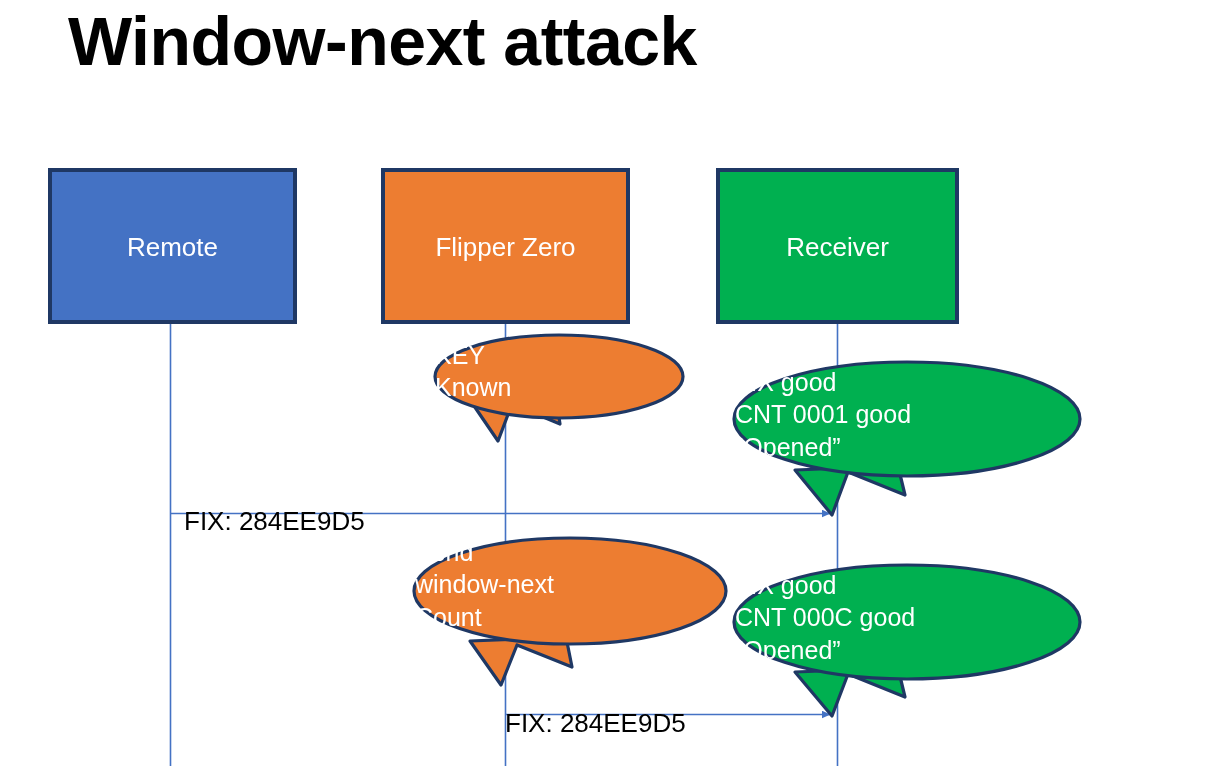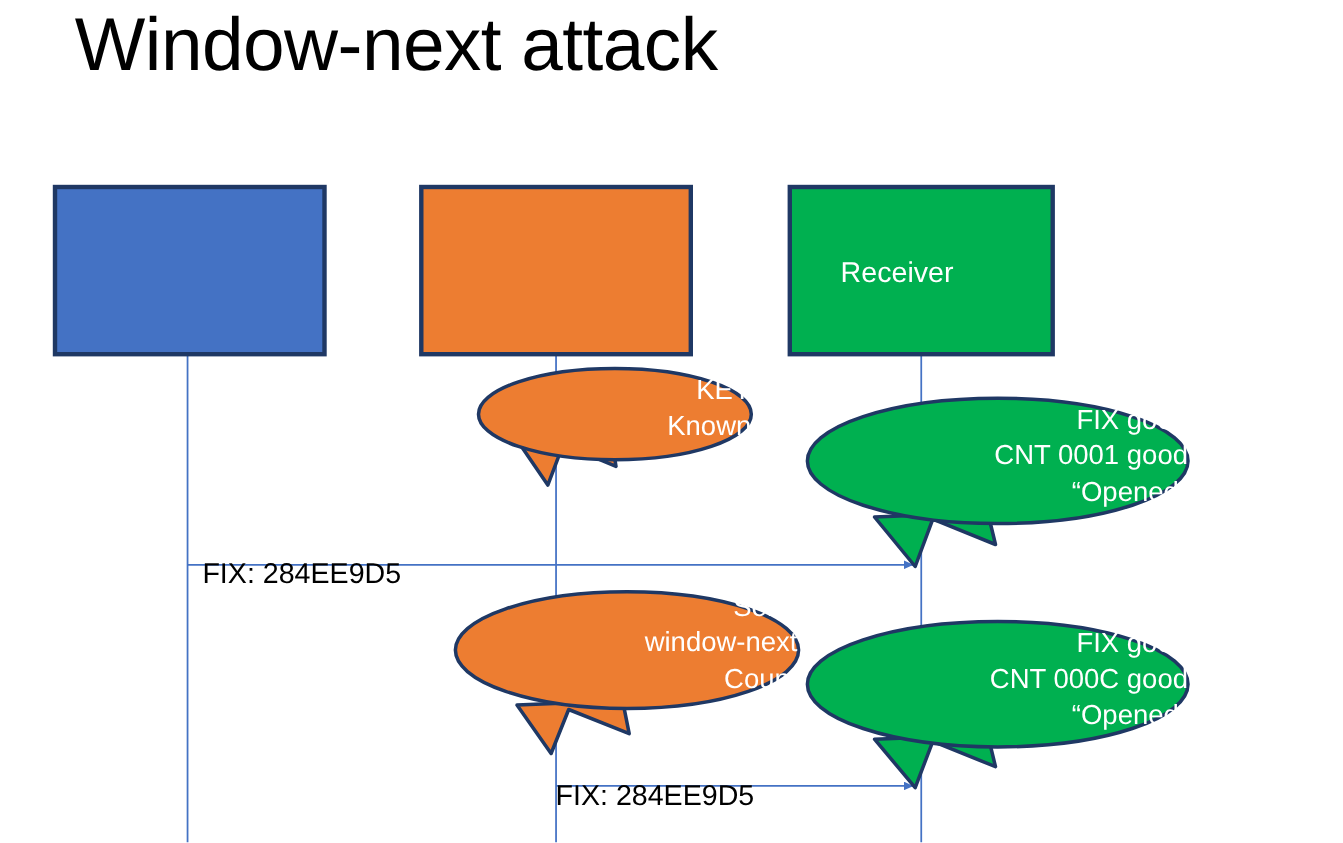--- a/index.html
+++ b/index.html
@@ -22,21 +22,21 @@
     height: 766px;
     background: #ffffff;
   }
 
   
   #slide-title {
     position: absolute;
     left: 68px;
     top: 2px;
     font-size: 68px;
-    font-weight: 400;
+    font-weight: 700;
     color: #000000;
     letter-spacing: -0.5px;
     white-space: nowrap;
     line-height: 1.15;
   }
 
   
   #diagram {
     position: absolute;
     left: 0; top: 0;
@@ -49,29 +49,29 @@
     position: absolute;
     color: #ffffff;
     font-size: 26px;
     font-weight: 400;
     text-align: center;
     white-space: nowrap;
     line-height: 1.2;
   }
   #actor-label-0 { left: 50px;  top: 232px; width: 245px; }
   #actor-label-1 { left: 383px; top: 232px; width: 245px; }
-  #actor-label-2 { left: 696px; top: 232px; width: 239px; }
+  #actor-label-2 { left: 718px; top: 232px; width: 239px; }
 
   
   .bubble-text {
     position: absolute;
     color: #ffffff;
     font-size: 25px;
     font-weight: 400;
-    text-align: right;
+    text-align: left;
     line-height: 1.29;
     white-space: pre-line;
   }
   #bubble-text-0 { left: 435px; top: 339px; width: 248px; }
   #bubble-text-1 { left: 735px; top: 366px; width: 345px; }
   #bubble-text-2 { left: 415px; top: 536px; width: 310px; }
   #bubble-text-3 { left: 735px; top: 569px; width: 345px; }
 
   
   .msg-label {
@@ -121,20 +121,22 @@
     <path d="M 795,470 L 832,515 L 848,472 L 905,495 L 898,466 Z" fill="#00B050" stroke="#1F3864" stroke-width="3.2" stroke-linejoin="round"></path>
     <ellipse cx="907" cy="419" rx="173" ry="57" fill="#00B050" stroke="#1F3864" stroke-width="3.2"></ellipse>
 
     <path d="M 470,641 L 501,685 L 517,645 L 572,667 L 566,637 Z" fill="#ED7D31" stroke="#1F3864" stroke-width="3.2" stroke-linejoin="round"></path>
     <ellipse cx="570" cy="591" rx="156" ry="53" fill="#ED7D31" stroke="#1F3864" stroke-width="3.2"></ellipse>
 
     <path d="M 795,672 L 832,716 L 848,674 L 905,697 L 898,668 Z" fill="#00B050" stroke="#1F3864" stroke-width="3.2" stroke-linejoin="round"></path>
     <ellipse cx="907" cy="622" rx="173" ry="57" fill="#00B050" stroke="#1F3864" stroke-width="3.2"></ellipse>
   </svg>
 
+  <div class="actor-label" id="actor-label-0">Remote</div>
+  <div class="actor-label" id="actor-label-1">Flipper Zero</div>
   <div class="actor-label" id="actor-label-2">Receiver</div>
 
   <div class="bubble-text" id="bubble-text-0">KEY
 Known</div>
   <div class="bubble-text" id="bubble-text-1">FIX good
 CNT 0001 good
 “Opened”</div>
   <div class="bubble-text" id="bubble-text-2">Send
 window-next
 Count</div>

